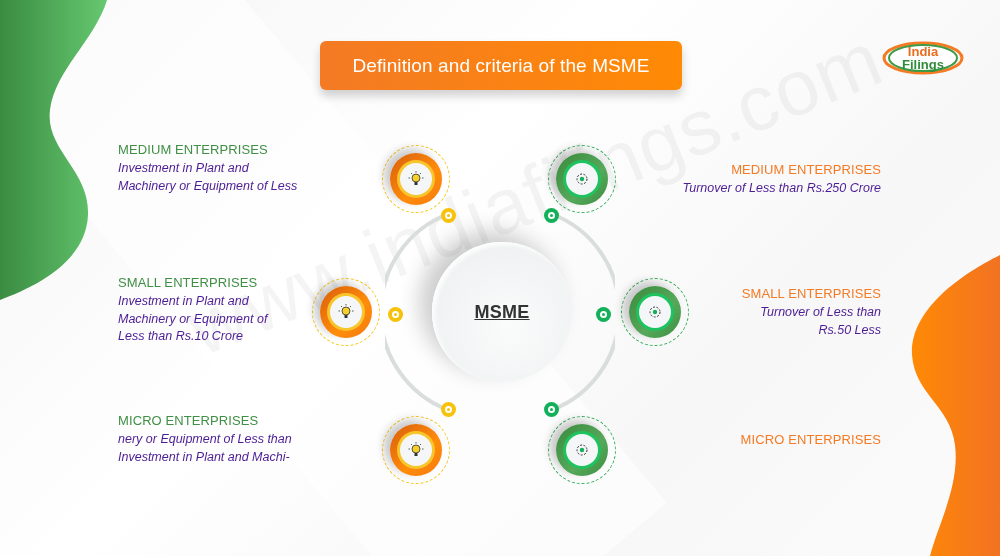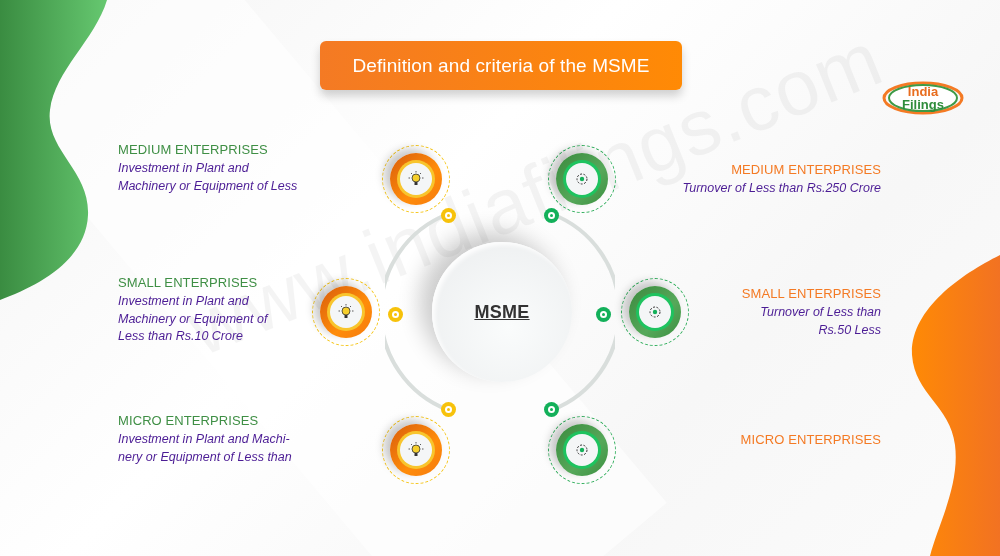--- a/index.html
+++ b/index.html
@@ -16,21 +16,21 @@
   .title-banner {
     position: absolute; left: 320px; top: 41px; width: 362px; height: 49px;
     border-radius: 6px;
     background: linear-gradient(90deg, #f47a24 0%, #ff8a05 100%);
     box-shadow: 0 6px 10px rgba(0,0,0,0.18);
     color: #fff; font-size: 19px; display: flex; align-items: center; justify-content: center;
     letter-spacing: 0.1px;
   }
 
   .logo {
-    position: absolute; left: 882px; top: 41px; width: 82px; height: 34px; margin-top: 40px;
+    position: absolute; left: 882px; top: 41px; width: 82px; height: 34px;
   }
   .logo .txt {
     position: absolute; left: 0; top: 0; width: 82px; text-align: center;
     color: #2e8c3a; font-weight: bold; font-size: 13px; line-height: 13px; padding-top: 4px;
   }
 
   .watermark {
     position: absolute; left: 175px; top: 290px;
     font-size: 78px; color: rgba(0,0,0,0.045); transform: rotate(-22deg);
     transform-origin: left top; white-space: nowrap; letter-spacing: 1px;
@@ -206,22 +206,22 @@
   <div class="head">SMALL ENTERPRISES</div>
   <div class="body">
     <div>Investment in Plant and</div>
     <div>Machinery or Equipment of</div>
     <div>Less than Rs.10 Crore</div>
   </div>
 </div>
 <div class="block left" style="left:118px;top:413px;width:220px;">
   <div class="head">MICRO ENTERPRISES</div>
   <div class="body">
+    <div>nery or Equipment of Less than</div>
     <div>Investment in Plant and Machi-</div>
-    <div>nery or Equipment of Less than</div>
   </div>
 </div>
 
 <div class="block right" style="right:119px;top:162px;width:240px;">
   <div class="head">MEDIUM ENTERPRISES</div>
   <div class="body">
     <div>Turnover  of Less than Rs.250 Crore</div>
   </div>
 </div>
 <div class="block right" style="right:119px;top:286px;width:180px;">

